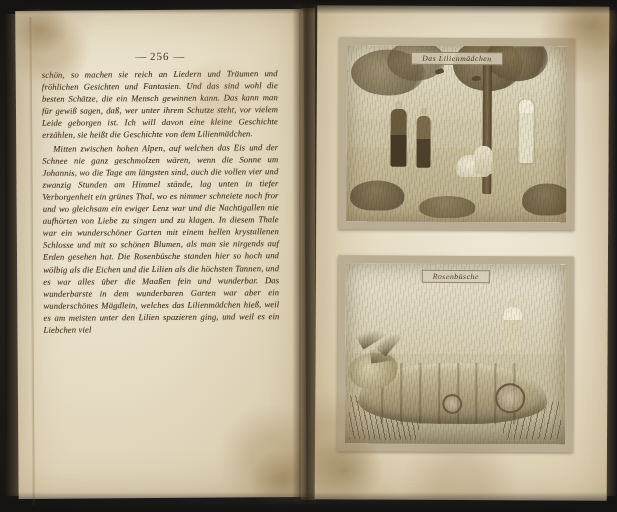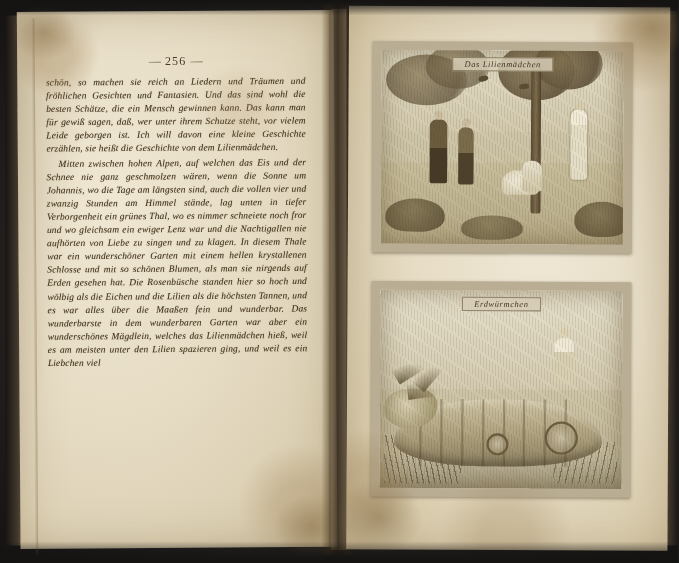--- a/index.html
+++ b/index.html
@@ -494,21 +494,21 @@
             <div class="fan" style="left:12%;top:48%;transform:rotate(-8deg)"></div>
             <div class="fan" style="left:18%;top:44%;transform:rotate(-50deg)"></div>
             <div class="wheel w2"></div>
             <div class="wheel w1"></div>
             <div class="rider"></div>
             <div class="rider-head"></div>
             <div class="hatch"></div>
             <div class="vign"></div>
           </div>
           <div class="plate-caption">
-            <span class="caption-box">Erdwürmchen</span>
+            <span class="caption-box">Rosenbüsche</span>
           </div>
         </div>
       </div>
 
       <div class="corner-wear" style="left:240px;top:-8px;width:70px;height:55px;"></div>
       <div class="corner-wear" style="left:-10px;top:430px;width:80px;height:70px;"></div>
     </div>
 
   </div>
 

